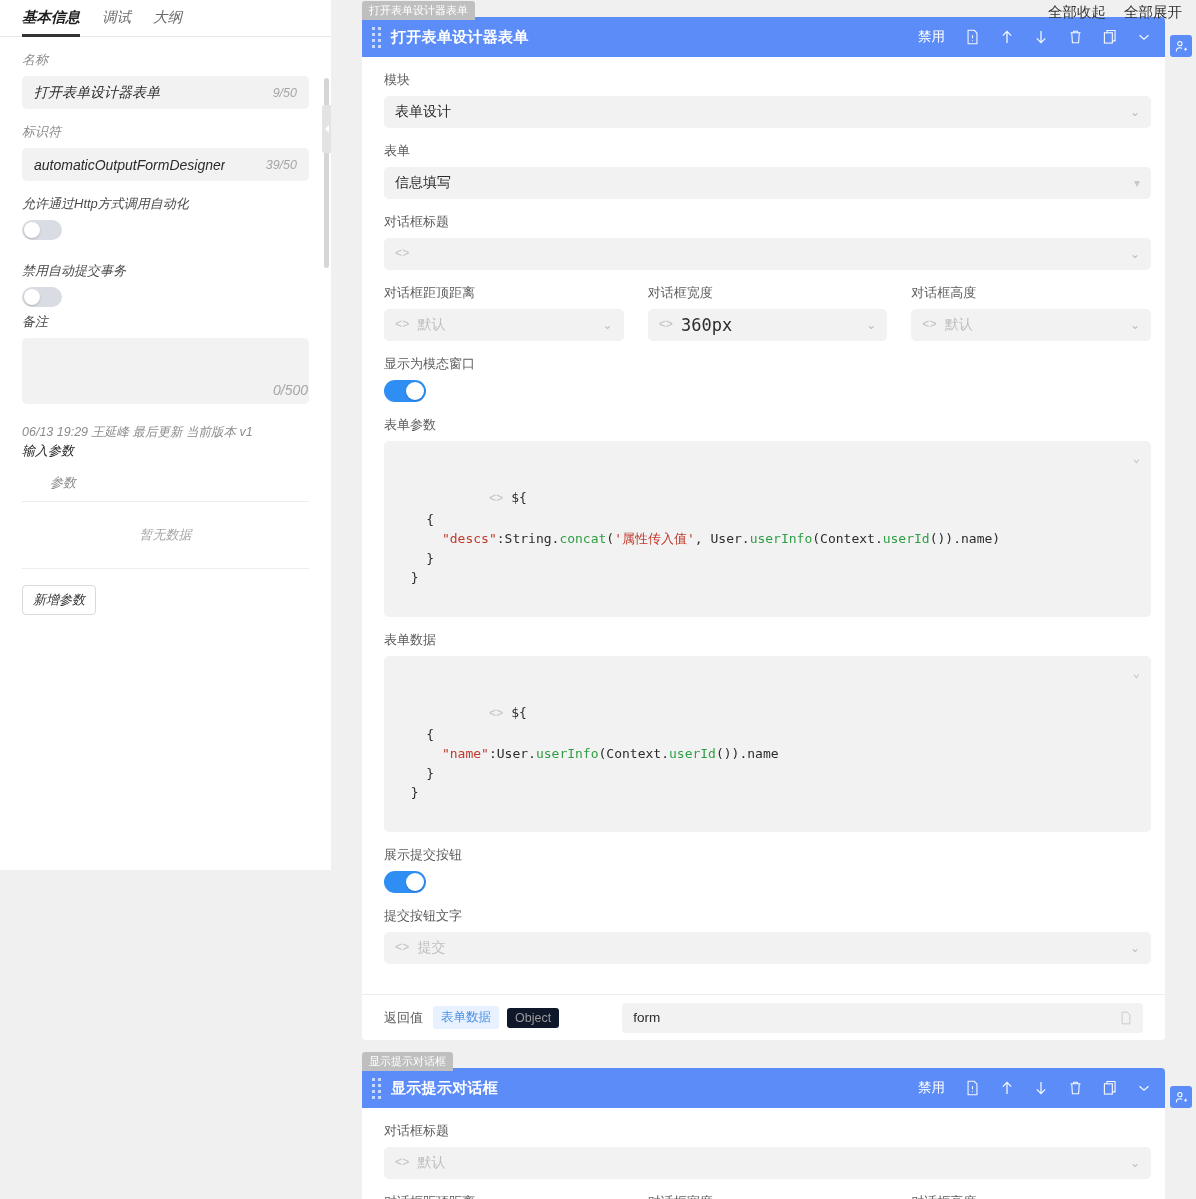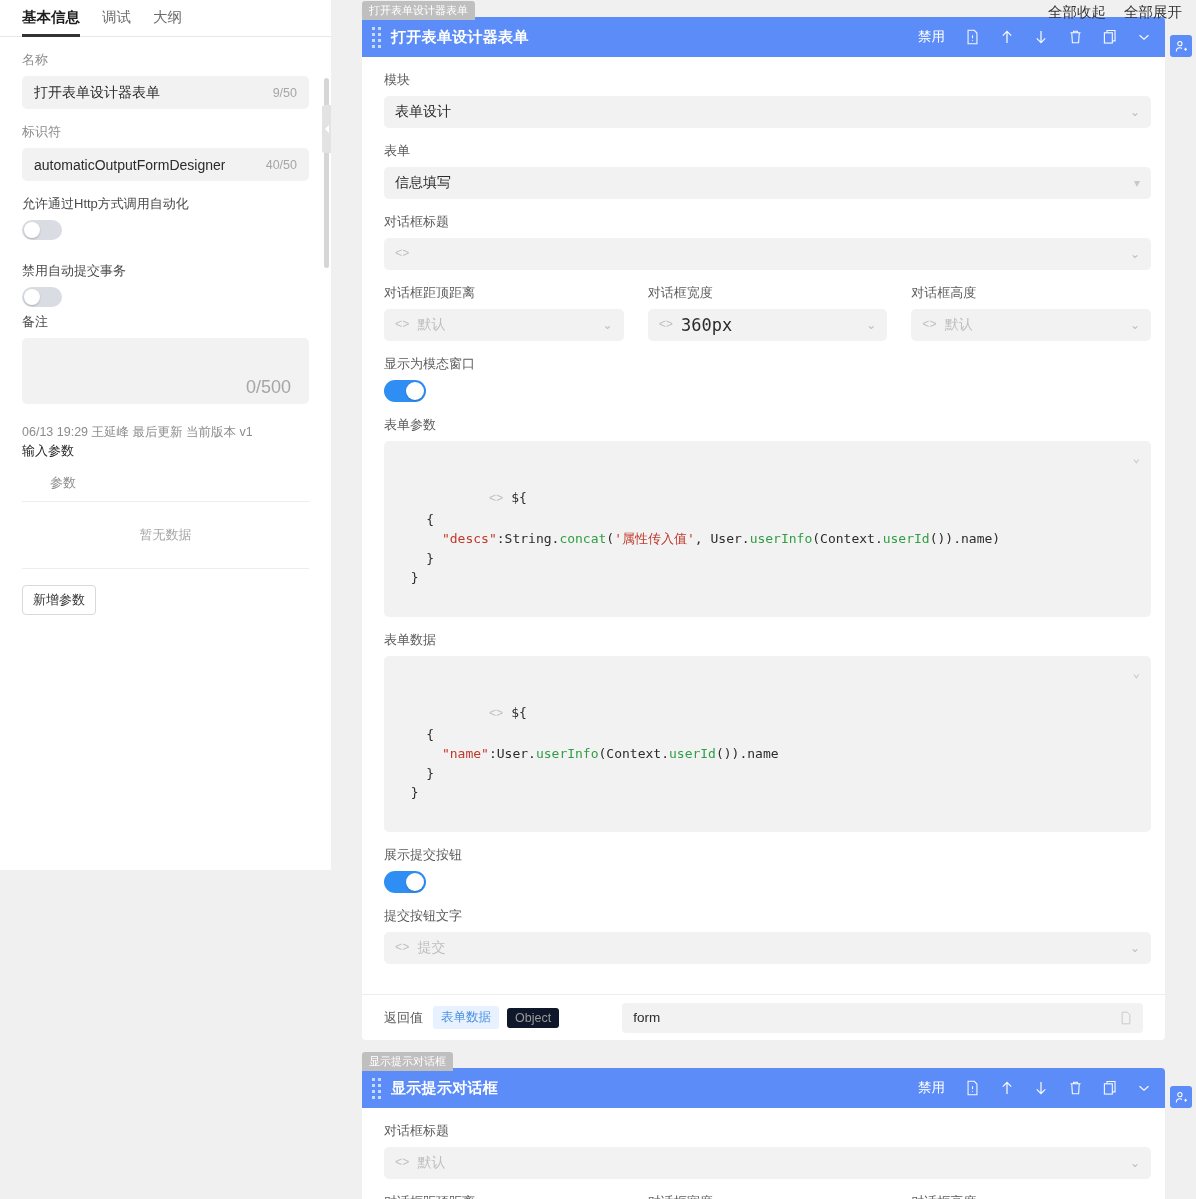--- a/index.html
+++ b/index.html
@@ -8,21 +8,21 @@
     font-family: "Liberation Sans", sans-serif;
     font-size: 13px;
     color:#333;
     background:#f0f0f0;
     overflow:hidden;
     position:relative;
   }
   
   #left-panel{
     position:absolute; left:0; top:0; width:331px; height:870px;
-    background:#fff; overflow:hidden;
+    background:#fff; overflow:hidden;font-style:italic;
   }
   #tabbar{
     height:37px; border-bottom:1px solid #e8e8e8;
     display:flex; align-items:flex-start; padding:8px 22px 0 22px; gap:22px;
   }
   .tab{ position:relative; font-size:14.5px; color:#6b6b6b; padding-bottom:9px; cursor:pointer; white-space:nowrap;}
   .tab.active{ color:#1f1f1f; font-weight:bold;}
   .tab.active:after{ content:""; position:absolute; left:0; right:0; bottom:-1px; height:3px; background:#333; }
   .lp-body{ padding:0 22px; }
   .fld-label{ font-size:13px; color:#8c8c8c; margin:14px 0 7px 0; }
@@ -33,21 +33,21 @@
   }
   .inp .cnt{ margin-left:auto; color:#a6a6a6; font-size:12.5px; }
   .inp .val{ white-space:nowrap; overflow:hidden; }
   .switch{ width:40px; height:20px; border-radius:10px; background:#d9dce3; position:relative; cursor:pointer; }
   .switch .knob{ position:absolute; top:2px; left:2px; width:16px; height:16px; border-radius:50%; background:#fff; box-shadow:0 1px 2px rgba(0,0,0,.2);}
   .switch.on{ background:#2f8ef4; }
   .switch.on .knob{ left:auto; right:2px; }
   .ta{
     height:66px; background:#f2f2f2; border-radius:5px; position:relative;
   }
-  .ta .cnt{ position:absolute; right:18px; bottom:6px; color:#a6a6a6; font-size:18px;}
+  .ta .cnt{ position:absolute; right:1px; bottom:6px; color:#a6a6a6; font-size:14px;}
   .meta{ margin-top:20px; font-size:12.5px; color:#8c8c8c; line-height:1.35; }
   .meta .sec{ color:#1f1f1f; font-size:13px; display:block; margin-top:1px;}
   .param-hdr{ margin-top:6px; padding:9px 0 9px 28px; font-size:13px; color:#8c8c8c; border-bottom:1px solid #ededed;}
   .param-empty{ text-align:center; padding:24px 0; color:#a6a6a6; font-size:13px; border-bottom:1px solid #ededed;}
   .btn-outline{
     margin-top:16px; display:inline-block; padding:5px 10px; border:1px solid #d9d9d9;
     border-radius:4px; font-size:13px; color:#333; background:#fff; cursor:pointer;
   }
   
   #lp-scrollbar{ position:absolute; left:324px; top:78px; width:5px; height:190px; background:#d6d6d6; border-radius:3px; cursor:pointer;}
@@ -128,21 +128,21 @@
   <div class="lp-body">
     <div class="fld-label">名称</div>
     <div class="inp">
       <span class="val">打开表单设计器表单</span>
       <span class="cnt">9/50</span>
     </div>
 
     <div class="fld-label">标识符</div>
     <div class="inp">
       <span class="val">automaticOutputFormDesigner</span>
-      <span class="cnt">40/50</span>
+      <span class="cnt">39/50</span>
     </div>
 
     <div class="fld-label dark">允许通过Http方式调用自动化</div>
     <div class="switch">
         <span class="knob"></span>
       </div>
 
     <div class="fld-label dark" style="margin-top:22px">禁用自动提交事务</div>
     <div class="switch">
         <span class="knob"></span>

